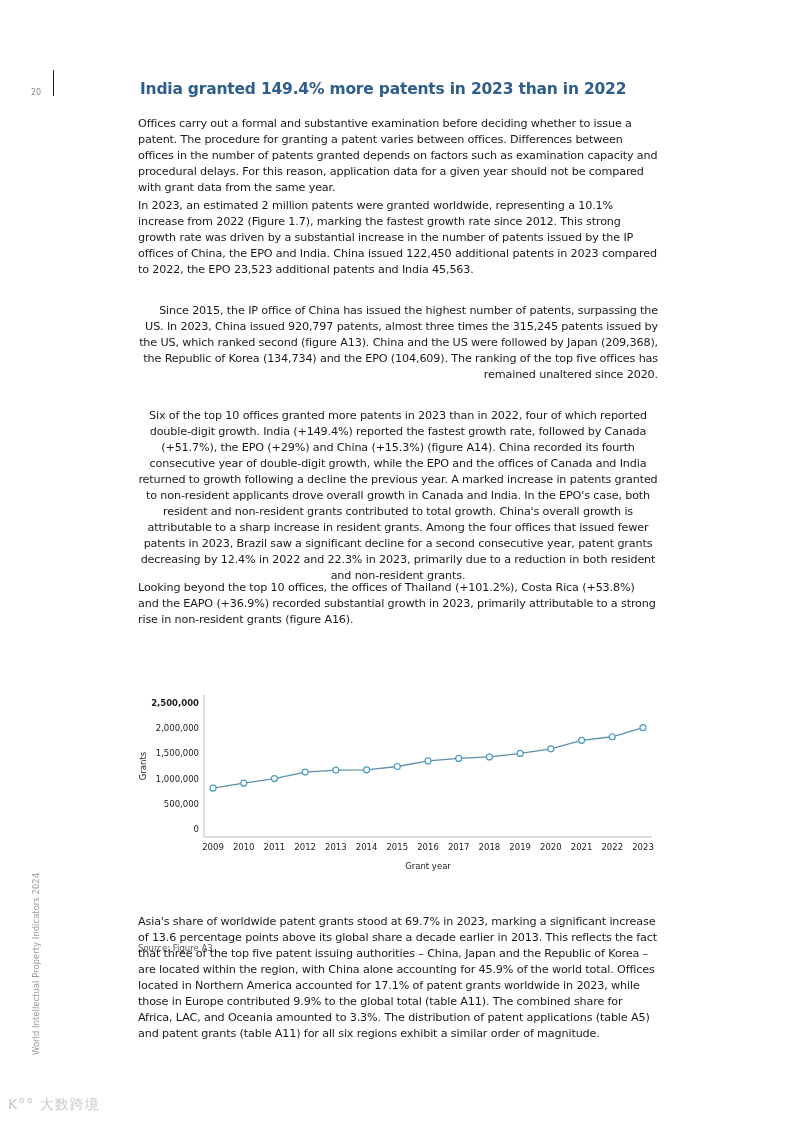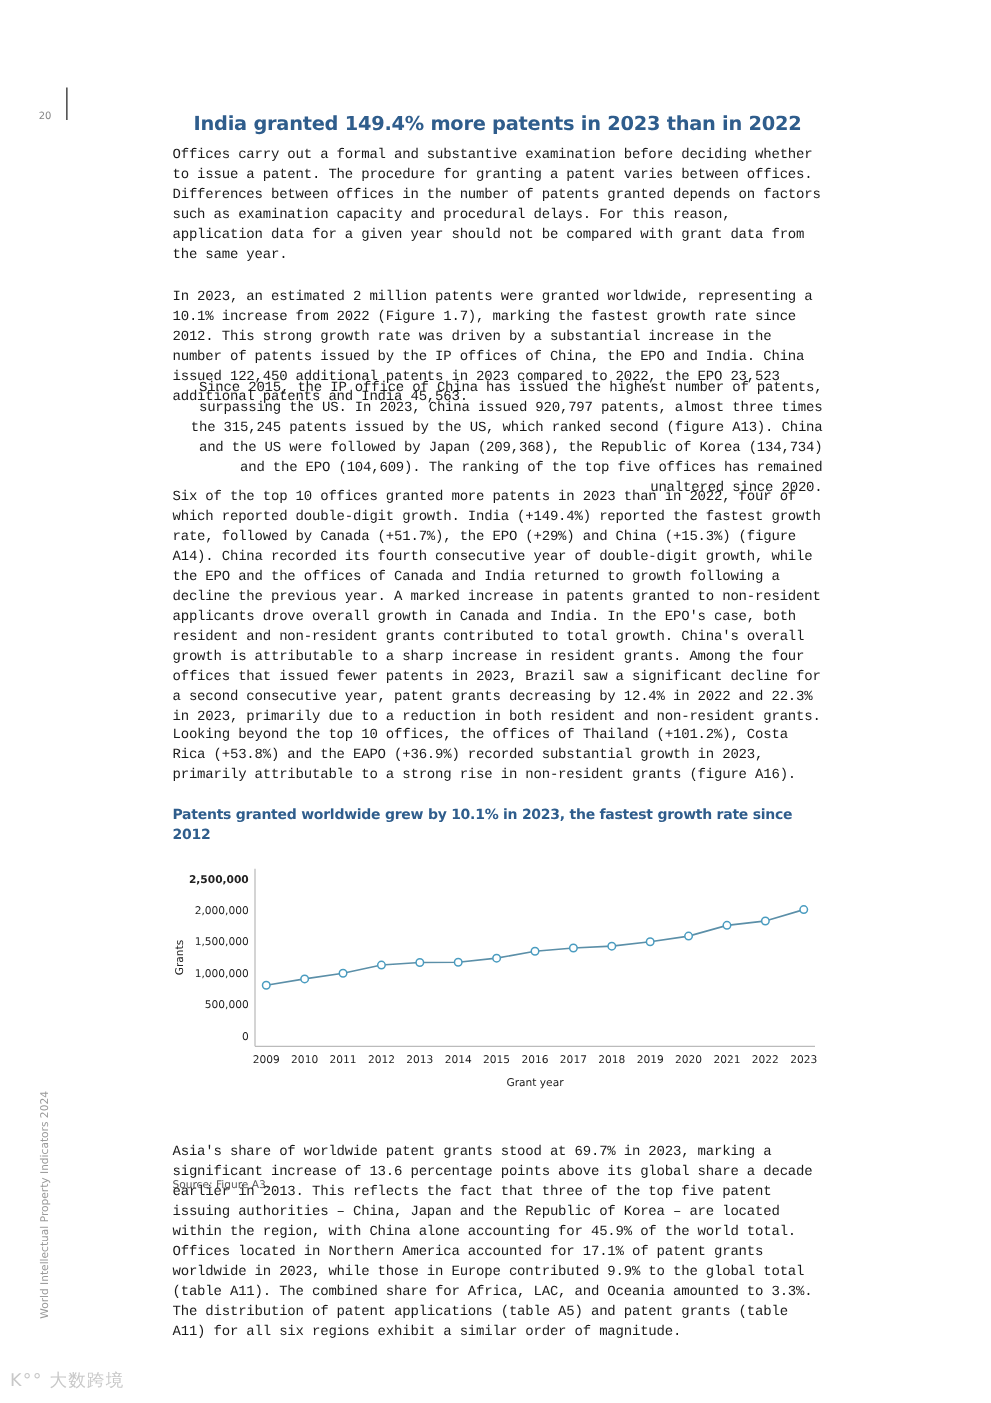--- a/index.html
+++ b/index.html
@@ -4,26 +4,26 @@
 <style>
   html, body { margin: 0; padding: 0; background: #ffffff; }
   body { width: 793px; height: 1122px; position: relative; overflow: hidden;
          font-family: "DejaVu Sans", "Liberation Sans", sans-serif; color: #1a1a1a; }
   .page-number { position: absolute; left: 31px; top: 88px; font-size: 8px; color: #888; }
   .page-rule { position: absolute; left: 53px; top: 70px; width: 1px; height: 26px; background: #222; }
   .side-label { position: absolute; left: 31px; top: 1055px; transform-origin: left top;
                 transform: rotate(-90deg); font-size: 8.5px; color: #999; white-space: nowrap; width: 170px; }
   .watermark { position: absolute; left: 8px; top: 1096px; font-size: 14px; color: #c8c8c8; letter-spacing: 1px; }
   .content { position: absolute; left: 138px; top: 78px; width: 520px; }
-  h1 { margin: 12px; font-size: 15.5px; font-weight: bold; color: #2f5d8c; letter-spacing: -0.2px; text-align: center; }
-  p { margin: 0; font-size: 11.2px; line-height: 16px; letter-spacing: -0.15px; font-family: Liberation Mono, monospace; }
+  h1 { margin: 2px; font-size: 15.5px; font-weight: bold; color: #2f5d8c; letter-spacing: -0.2px; }
+  p { margin: 0; font-size: 11.2px; line-height: 16px; letter-spacing: -0.15px; }
   .p1 { position: absolute; top: 38px; }
-  .p2 { position: absolute; top: 152px; }
+  .p2 { position: absolute; top: 120px; }
   .p3 { position: absolute; top: 225px; text-align: right; }
-  .p4 { position: absolute; top: 312px; }
+  .p4 { position: absolute; top: 330px; text-align: center; }
   .p5 { position: absolute; top: 502px; }
   .fig-head { position: absolute; top: 566px; font-size: 11.2px; line-height: 16px; }
   .fig-sub { color: #2f5d8c; font-weight: bold; letter-spacing: -0.2px; }
   .fig-title { font-weight: bold; color: #111; letter-spacing: -0.2px; }
   .chart { position: absolute; top: 610px; left: 0; width: 520px; height: 190px; }
   .source { position: absolute; top: 818px; font-size: 8.5px; color: #555; margin-top: 47px; }
   .p6 { position: absolute; top: 836px; }
   svg text { font-family: "DejaVu Sans", "Liberation Sans", sans-serif; }
 </style>
 </head>
@@ -37,21 +37,20 @@
 <div class="content">
   <h1>India granted 149.4% more patents in 2023 than in 2022</h1>
 
   <p class="p1">Offices carry out a formal and substantive examination before deciding whether to issue a patent. The procedure for granting a patent varies between offices. Differences between offices in the number of patents granted depends on factors such as examination capacity and procedural delays. For this reason, application data for a given year should not be compared with grant data from the same year.</p>
   <p class="p2">In 2023, an estimated 2 million patents were granted worldwide, representing a 10.1% increase from 2022 (Figure 1.7), marking the fastest growth rate since 2012. This strong growth rate was driven by a substantial increase in the number of patents issued by the IP offices of China, the EPO and India. China issued 122,450 additional patents in 2023 compared to 2022, the EPO 23,523 additional patents and India 45,563.</p>
   <p class="p3">Since 2015, the IP office of China has issued the highest number of patents, surpassing the US. In 2023, China issued 920,797 patents, almost three times the 315,245 patents issued by the US, which ranked second (figure A13). China and the US were followed by Japan (209,368), the Republic of Korea (134,734) and the EPO (104,609). The ranking of the top five offices has remained unaltered since 2020.</p>
   <p class="p4">Six of the top 10 offices granted more patents in 2023 than in 2022, four of which reported double-digit growth. India (+149.4%) reported the fastest growth rate, followed by Canada (+51.7%), the EPO (+29%) and China (+15.3%) (figure A14). China recorded its fourth consecutive year of double-digit growth, while the EPO and the offices of Canada and India returned to growth following a decline the previous year. A marked increase in patents granted to non-resident applicants drove overall growth in Canada and India. In the EPO's case, both resident and non-resident grants contributed to total growth. China's overall growth is attributable to a sharp increase in resident grants. Among the four offices that issued fewer patents in 2023, Brazil saw a significant decline for a second consecutive year, patent grants decreasing by 12.4% in 2022 and 22.3% in 2023, primarily due to a reduction in both resident and non-resident grants.</p>
   <p class="p5">Looking beyond the top 10 offices, the offices of Thailand (+101.2%), Costa Rica (+53.8%) and the EAPO (+36.9%) recorded substantial growth in 2023, primarily attributable to a strong rise in non-resident grants (figure A16).</p>
 
   <div class="fig-head">
-    <div class="fig-sub">Patents granted worldwide grew by 10.1% in 2023, the fastest growth rate since 2012</div>
   </div>
 
   <div class="chart">
     <svg id="chart-svg" width="520" height="190" viewBox="0 0 520 190">
         <line x1="66" y1="7" x2="66" y2="149" stroke="#bbbbbb" stroke-width="1"></line>
         <line x1="66" y1="149" x2="514" y2="149" stroke="#bbbbbb" stroke-width="1"></line>
         <text x="61" y="144" text-anchor="end" font-size="8.5" fill="#222" font-weight="normal">0</text>
         <text x="61" y="118.8" text-anchor="end" font-size="8.5" fill="#222" font-weight="normal">500,000</text>
         <text x="61" y="93.6" text-anchor="end" font-size="8.5" fill="#222" font-weight="normal">1,000,000</text>
         <text x="61" y="68.4" text-anchor="end" font-size="8.5" fill="#222" font-weight="normal">1,500,000</text>

